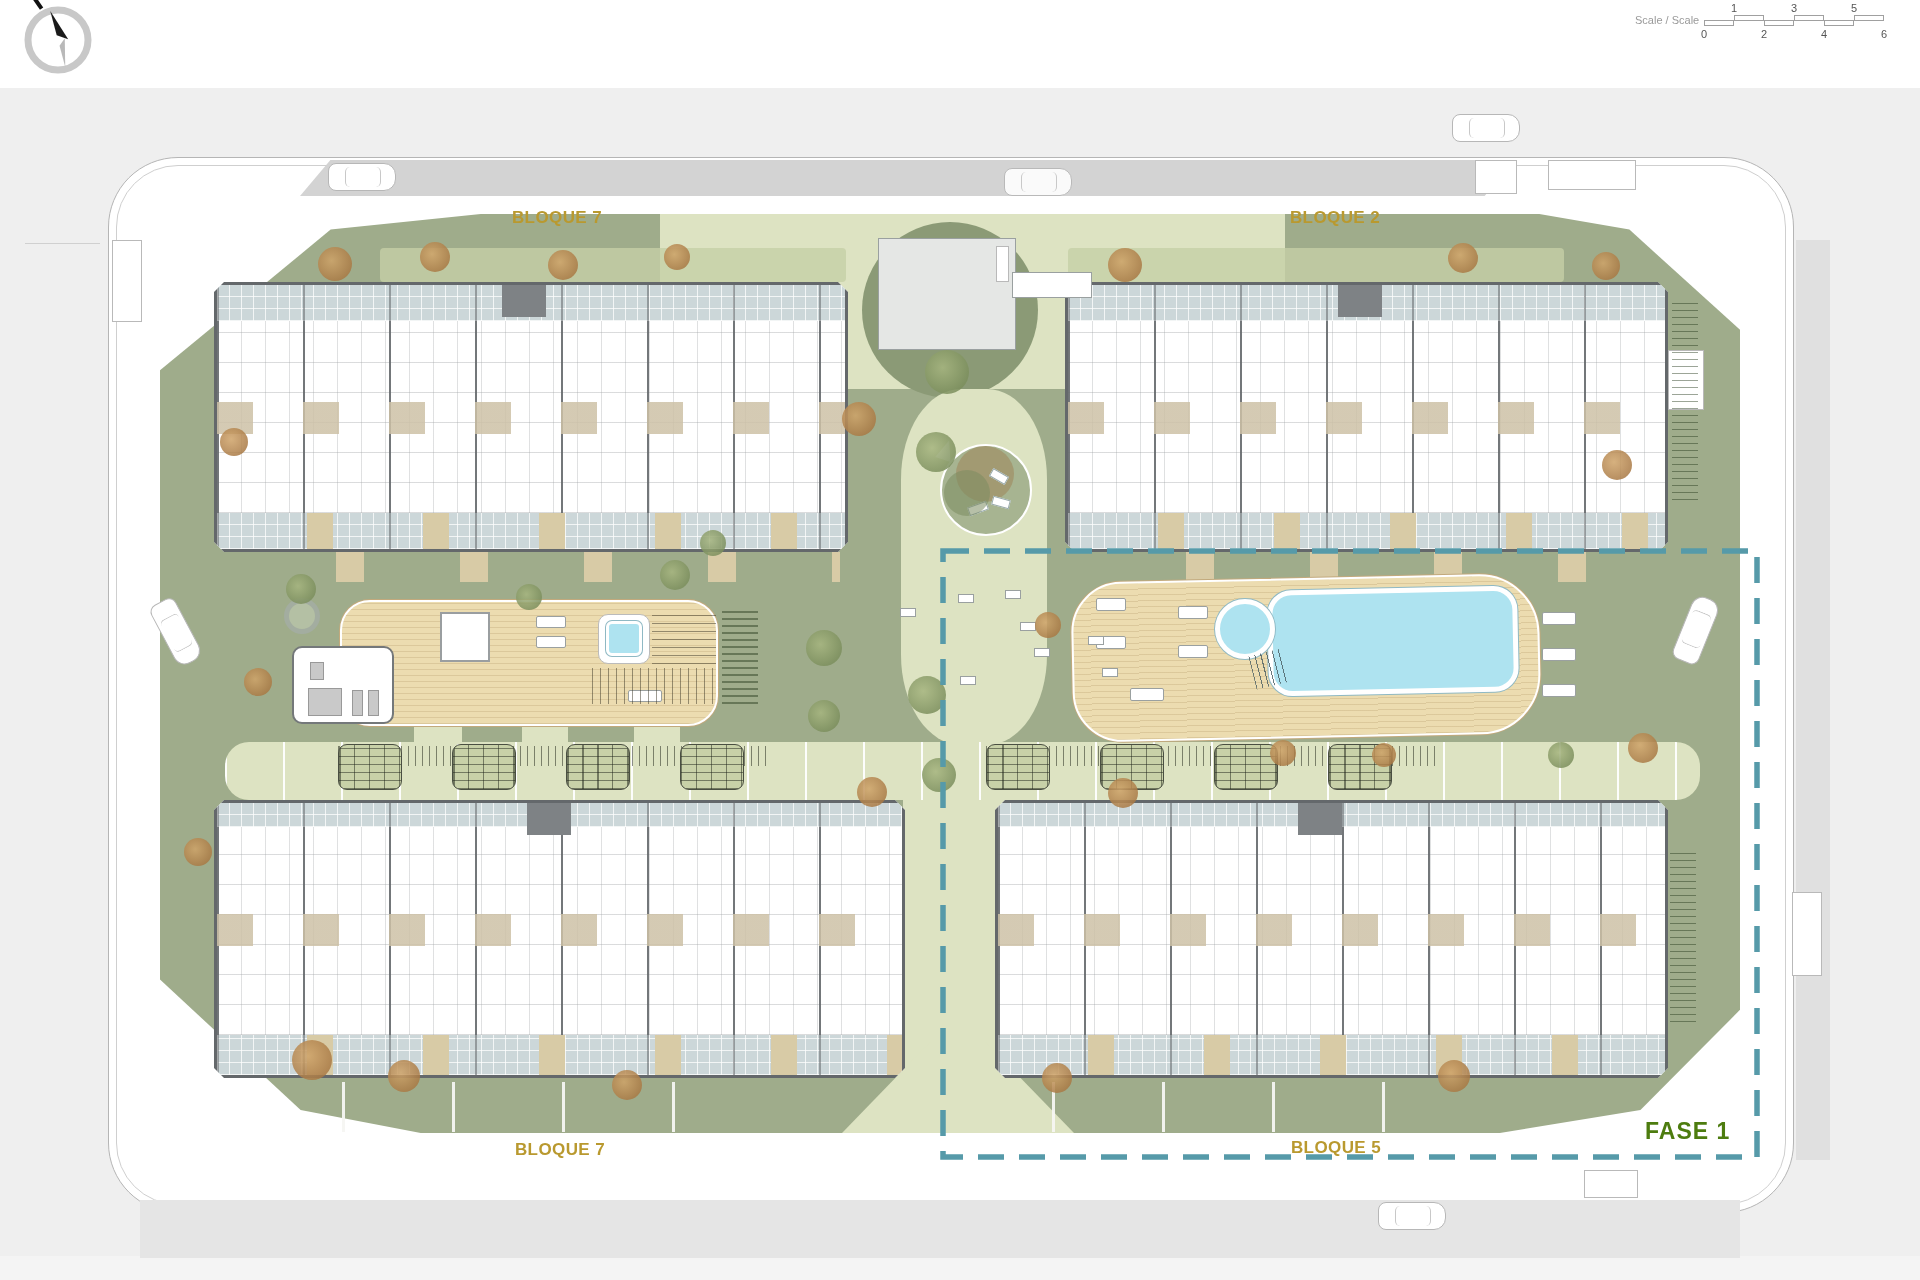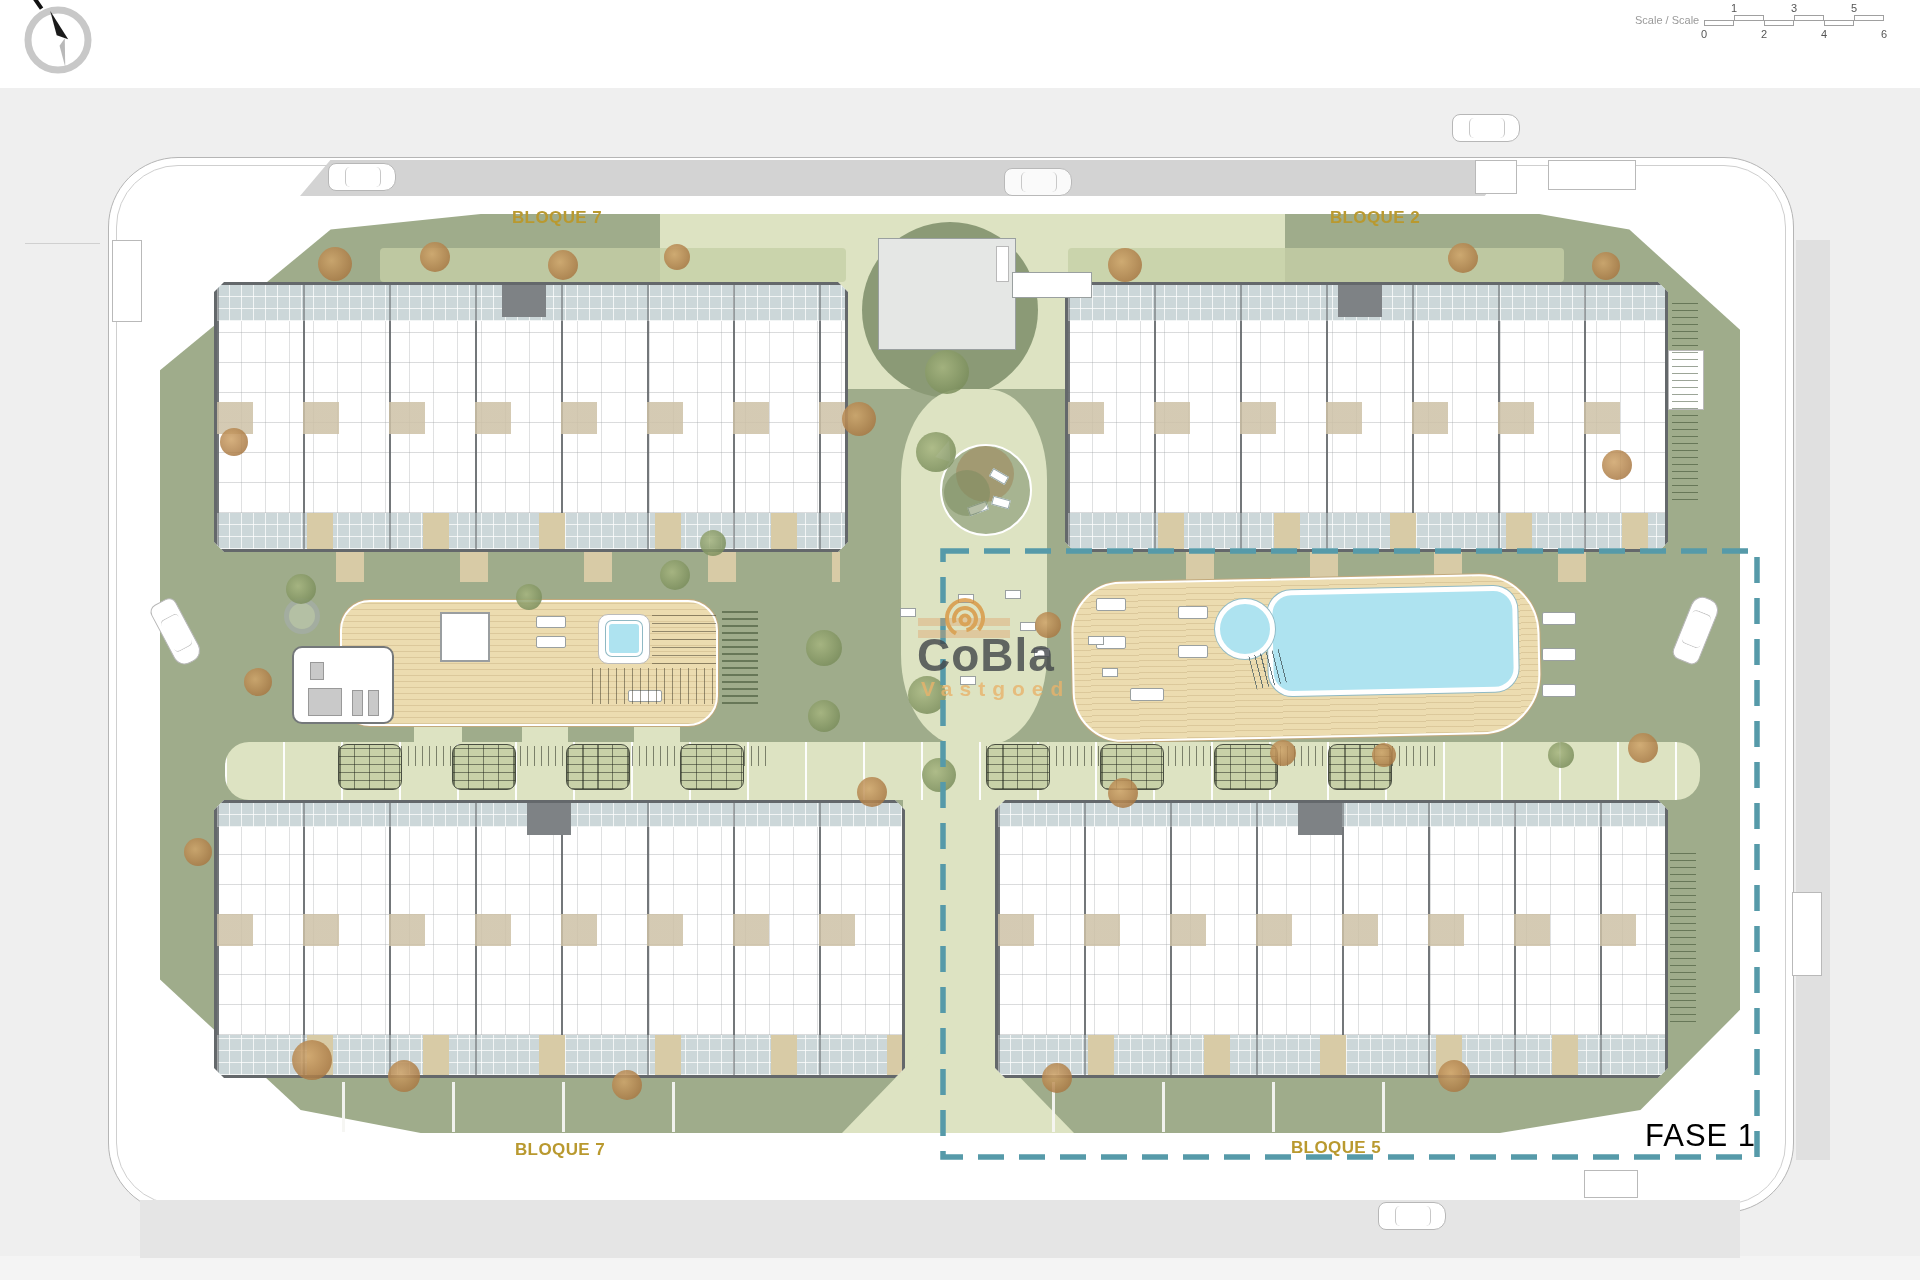--- a/index.html
+++ b/index.html
@@ -71,21 +71,21 @@
   
   .t{position:absolute;border-radius:50%;opacity:.85;}
   .t.g{background:radial-gradient(circle at 40% 40%,#a6b57f,#7c8f5d 72%);}
   .t.o{background:radial-gradient(circle at 40% 40%,#cfa368,#a87843 75%);}
   
   .car{position:absolute;width:66px;height:26px;background:#fff;border:1.5px solid #b7b7b7;border-radius:8px 12px 12px 8px;}
   .car::before{content:"";position:absolute;top:3px;bottom:3px;left:16px;right:14px;
     border-left:1.5px solid #c8c8c8;border-right:1.5px solid #c8c8c8;border-radius:5px;}
   
   .block-label{color:#b9992f;font-weight:bold;font-size:17px;letter-spacing:.4px;text-align:center;width:170px;}
-  .fase-label{color:#000000;font-weight:normal;font-size:31px;letter-spacing:1px;}
+  .fase-label{color:#4d7c0f;font-weight:bold;font-size:23px;letter-spacing:1px;}
   
   .scale-label{color:#9a9a9a;font-size:11px;}
   .seg{display:inline-block;width:30px;height:6px;border:1px solid #a0a0a0;background:#fff;vertical-align:top;box-sizing:border-box;}
   .seg.down{margin-top:5px;}
   .tick{position:absolute;font-size:11px;color:#555;width:14px;text-align:center;}
   
   .wm{opacity:.8;}
   .wm-stripe{background:#dfa067;opacity:.5;}
   .wm-name{font-size:46px;font-weight:bold;color:#42464a;letter-spacing:1px;line-height:1;}
   .wm-sub{font-size:21px;color:#e9b36b;letter-spacing:7px;font-weight:bold;line-height:1;}
@@ -304,30 +304,19 @@
   <div class="car" style="left:1452px;top:114px;"></div>
   <div class="car" style="left:142px;top:618px;transform:rotate(62deg);"></div>
   <div class="car" style="left:1662px;top:616px;transform:rotate(-68deg);"></div>
   <div class="car" style="left:1378px;top:1202px;"></div>
 
   <svg class="abs" style="left:0;top:0;" width="1920" height="1280" viewBox="0 0 1920 1280">
     <rect x="943" y="551" width="814" height="606" fill="none" stroke="#569aa9" stroke-width="5.5" stroke-dasharray="26 15"></rect>
   </svg>
 
   <div class="abs block-label" style="left:472px;top:208px;">BLOQUE 7</div>
-  <div class="abs block-label" style="left:1250px;top:208px;text-align:right;">BLOQUE 2</div>
+  <div class="abs block-label" style="left:1250px;top:208px;">BLOQUE 2</div>
   <div class="abs block-label" style="left:475px;top:1140px;">BLOQUE 7</div>
   <div class="abs block-label" style="left:1251px;top:1138px;">BLOQUE 5</div>
   <div class="abs fase-label" style="left:1645px;top:1118px;">FASE 1</div>
 
-  <div class="abs wm" style="left:895px;top:588px;width:220px;height:100px;">
-    <div class="abs wm-stripe" style="left:23px;top:30px;width:92px;height:8px;"></div>
-    <div class="abs wm-stripe" style="left:23px;top:42px;width:92px;height:8px;"></div>
-    <svg class="abs" style="left:44px;top:4px;" width="52" height="48" viewBox="0 0 52 48">
-      <circle cx="26" cy="26" r="18" fill="none" stroke="#d9953f" stroke-width="4" stroke-dasharray="88 30" transform="rotate(120 26 26)"></circle>
-      <circle cx="26" cy="27" r="11" fill="none" stroke="#d9953f" stroke-width="4" stroke-dasharray="54 16" transform="rotate(160 26 27)"></circle>
-      <circle cx="26" cy="28" r="4.5" fill="none" stroke="#d9953f" stroke-width="4"></circle>
-    </svg>
-    <div class="abs wm-name" style="left:22px;top:44px;">CoBla</div>
-    <div class="abs wm-sub" style="left:26px;top:90px;">Vastgoed</div>
-  </div>
 
 </div>
 
 </body></html>

